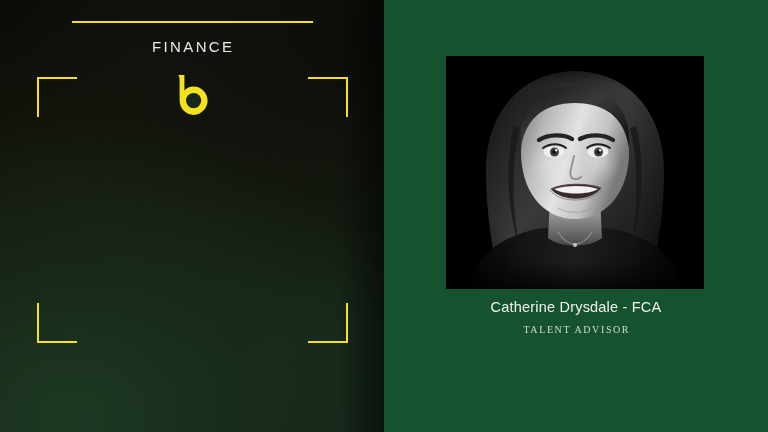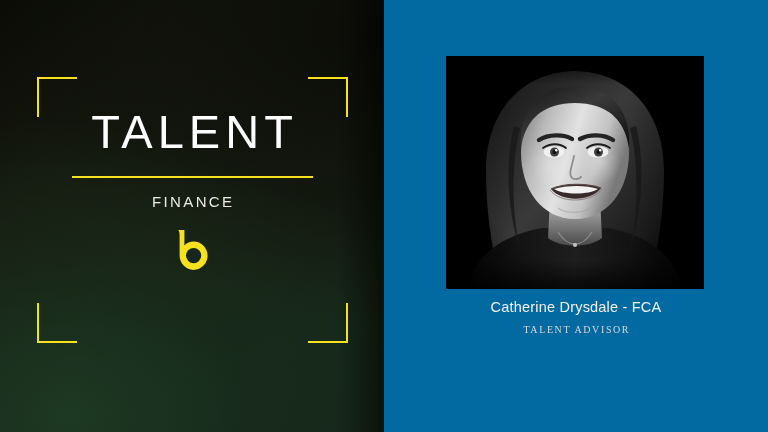--- a/index.html
+++ b/index.html
@@ -92,21 +92,21 @@
     justify-content:center;
     align-items:center;
     height:40px;
   }
   .logo-svg { display:block; }
 
   
   .right-panel {
     position:relative;
     width:384px; height:432px;
-    background:#0369a1;
+    background:#14532d;
     overflow:hidden;
   }
   .photo-frame {
     position:absolute;
     left:62px; top:56px;
     width:258px; height:233px;
     overflow:hidden;
   }
   .photo-frame::after {
     content:"";
@@ -160,21 +160,20 @@
     <div class="bracket b-bl">
       <span class="h"></span>
         <span class="v"></span>
     </div>
     <div class="bracket b-br">
       <span class="h"></span>
         <span class="v"></span>
     </div>
 
     <div class="left-content">
-      <div class="title-line1">TALENT</div>
 
       <div class="divider"></div>
 
       <div class="subtitle">
         <div>FINANCE</div>
       </div>
 
       <div class="logo-wrap">
         <svg class="logo-svg" width="34" height="40" viewBox="0 0 34 40">
           <path d="M3.2 0 H9.4 V15.4 C11.6 12.9 14.9 11.4 18.6 11.4 C26.4 11.4 32.6 17.7 32.6 25.6 C32.6 33.5 26.4 39.9 18.6 39.9 C10.8 39.9 4.6 33.5 4.6 25.6 V5.5 C4.6 2.6 4.1 1.1 3.2 0 Z" fill="#f5e11e"></path>

